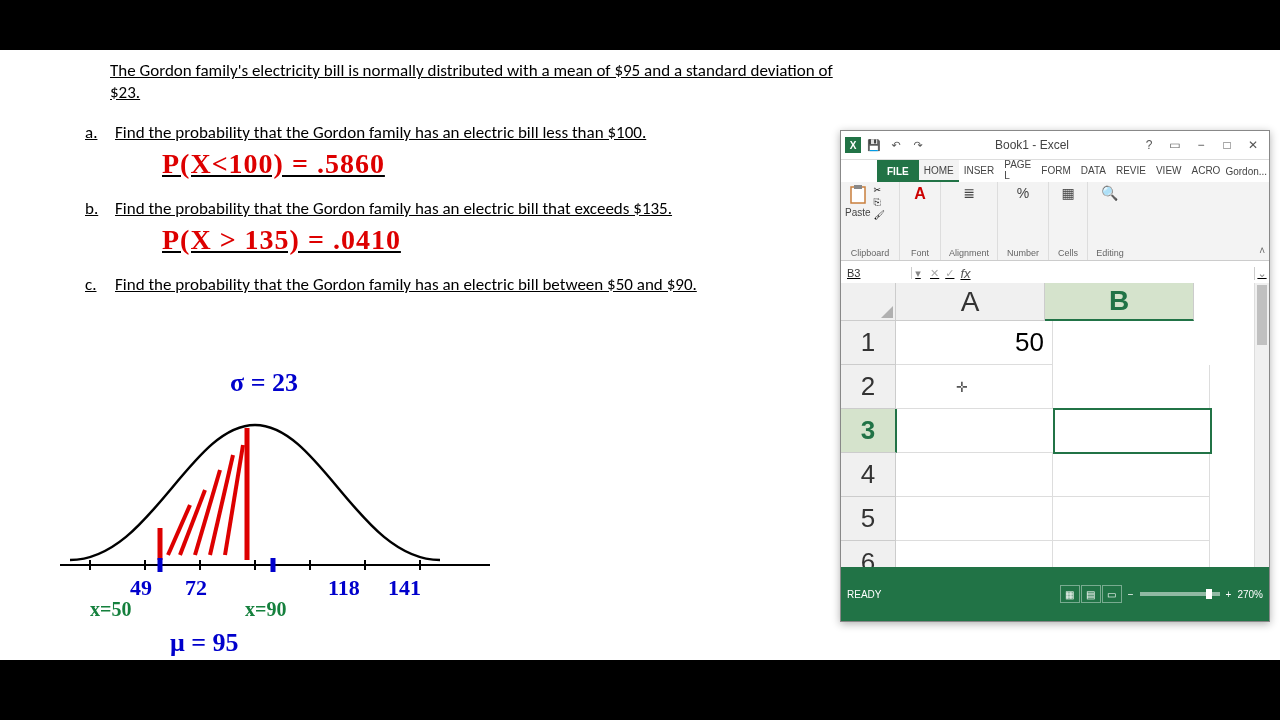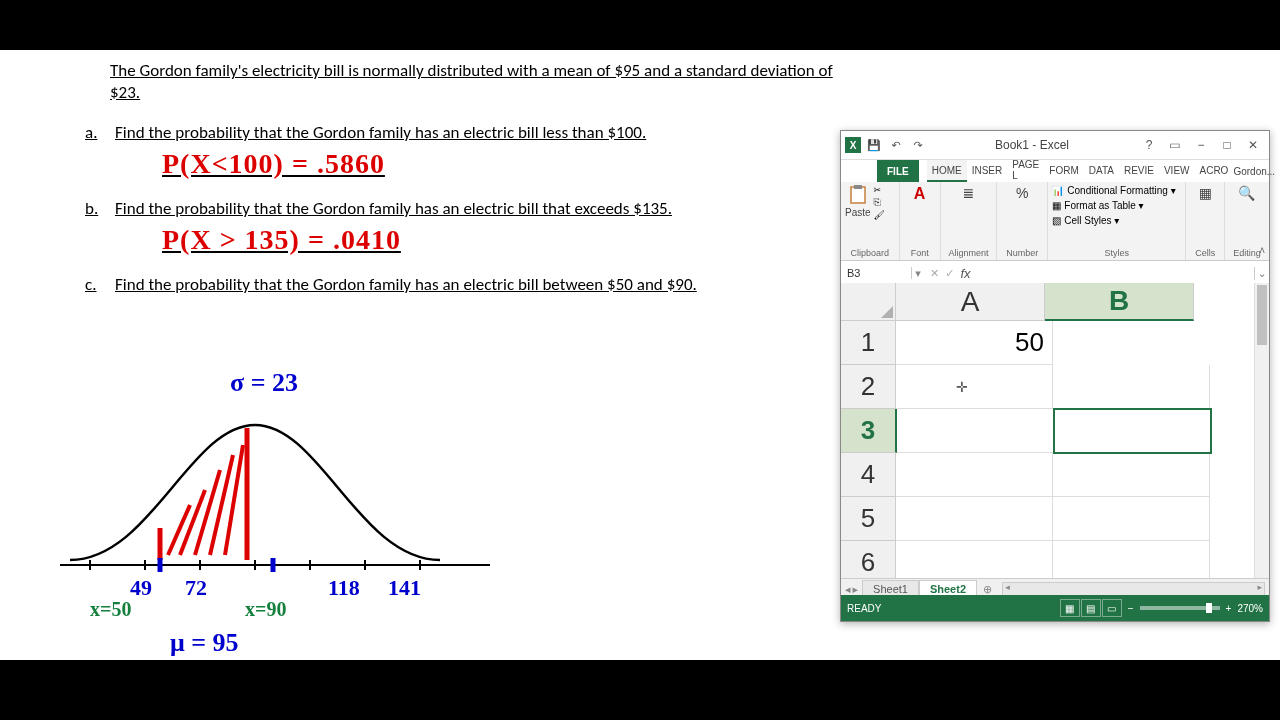--- a/index.html
+++ b/index.html
@@ -30,33 +30,33 @@
 .excel-qat { display: flex; align-items: center; gap: 4px; padding-left: 4px; }
 .excel-icon { width: 16px; height: 16px; background: #217346; color: #fff; display: flex; align-items: center; justify-content: center; font-size: 10px; font-weight: bold; }
 .qat-btn { width: 18px; height: 18px; display: flex; align-items: center; justify-content: center; color: #555; cursor: pointer; }
 .title-text { flex: 1; text-align: center; color: #444; font-size: 12px; }
 .win-controls { display: flex; gap: 2px; padding-right: 4px; }
 .win-btn { width: 24px; height: 20px; display: flex; align-items: center; justify-content: center; color: #555; cursor: pointer; font-size: 12px; }
 
 .ribbon-tabs { height: 22px; display: flex; align-items: stretch; background: #fff; font-size: 10px; padding-left: 36px; }
 .tab-file { background: #217346; color: #fff; padding: 0 10px; display: flex; align-items: center; font-weight: bold; }
 .rtab { padding: 0 5px; display: flex; align-items: center; color: #444; border-bottom: 2px solid transparent; cursor: pointer; }
-.rtab.active { border-bottom: 2px solid #217346; background: #f3f3f3; margin-left: 8px; }
+.rtab.active { border-bottom: 2px solid #217346; background: #f3f3f3; }
 .rtab-user { margin-left: auto; padding-right: 6px; color: #444; display: flex; align-items: center; }
 
 .ribbon-body { height: 78px; background: #f3f3f3; border-bottom: 1px solid #ccc; display: flex; font-size: 10px; position: relative; }
 .rgroup { border-right: 1px solid #ddd; padding: 3px 4px 2px 4px; display: flex; flex-direction: column; justify-content: space-between; }
 .rgroup-label { text-align: center; color: #666; font-size: 9px; margin-top: auto; }
 .rgroup-content { display: flex; gap: 3px; align-items: flex-start; }
 .rbtn-big { display: flex; flex-direction: column; align-items: center; gap: 2px; color: #444; cursor: pointer; }
 .rbtn-big svg { width: 20px; height: 20px; }
 .mini-stack { display: flex; flex-direction: column; gap: 2px; font-size: 9px; }
 .collapse-caret { position: absolute; right: 4px; bottom: 4px; color: #666; cursor: pointer; }
 
-.name-bar { height: 24px; display: flex; align-items: center; border-bottom: 3px solid #ec4899; background: #fff; }
+.name-bar { height: 24px; display: flex; align-items: center; border-bottom: 3px solid #ec4899; background: #fff; text-decoration: underline; }
 .name-box { width: 58px; border-right: 1px solid #ccc; padding: 0 6px; font-size: 11px; color: #333; }
 .name-dd { width: 12px; color: #888; text-align: center; }
 .fx-controls { display: flex; align-items: center; gap: 6px; padding: 0 6px; color: #aaa; }
 .fx-label { font-style: italic; color: #555; font-size: 13px; }
 .formula-input { flex: 1; padding: 0 4px; }
 .fbar-dd { width: 14px; text-align: center; color: #888; border-left: 1px solid #ccc; }
 
 .grid-area { position: absolute; top: 152px; left: 0; right: 14px; bottom: 42px; overflow: hidden; background: #fff; }
 .col-headers { display: flex; height: 38px; }
 .corner-cell { width: 54px; background: #f0f0f0; border-right: 1px solid #ccc; border-bottom: 1px solid #ccc; position: relative; }
@@ -73,21 +73,21 @@
 .vscroll { position: absolute; top: 152px; right: 0; bottom: 42px; width: 14px; background: #f0f0f0; border-left: 1px solid #ddd; }
 .vthumb { position: absolute; top: 2px; left: 2px; right: 2px; height: 60px; background: #c0c0c0; }
 
 .sheet-tabs-bar { position: absolute; bottom: 22px; left: 0; right: 0; height: 20px; background: #f0f0f0; display: flex; align-items: center; border-top: 1px solid #ccc; font-size: 11px; }
 .sheet-nav { display: flex; gap: 2px; padding: 0 4px; color: #888; }
 .sheet-tab { padding: 2px 10px; border: 1px solid #ccc; background: #e8e8e8; color: #555; cursor: pointer; }
 .sheet-tab.active { background: #fff; border-bottom: 1px solid #fff; color: #217346; font-weight: bold; }
 .sheet-add { padding: 0 6px; color: #888; cursor: pointer; }
 .hscroll-track { flex: 1; margin: 0 4px; height: 12px; background: #e8e8e8; border: 1px solid #ccc; position: relative; }
 
-.status-bar { position: absolute; bottom: 0; left: 0; right: 0; height: 22px; background: #217346; color: #fff; display: flex; align-items: center; font-size: 10px; padding: 2px 6px; }
+.status-bar { position: absolute; bottom: 0; left: 0; right: 0; height: 22px; background: #217346; color: #fff; display: flex; align-items: center; font-size: 10px; padding: 16px 6px; }
 .status-ready { flex: 0 0 auto; }
 .status-right { margin-left: auto; display: flex; align-items: center; gap: 6px; }
 .view-btns { display: flex; gap: 1px; }
 .vbtn { width: 18px; height: 16px; border: 1px solid rgba(255,255,255,0.4); display: flex; align-items: center; justify-content: center; cursor: pointer; }
 .zoom-slider { width: 80px; height: 4px; background: rgba(255,255,255,0.5); position: relative; }
 .zoom-thumb { position: absolute; right: 8px; top: -3px; width: 6px; height: 10px; background: #fff; }
 </style>
 </head>
 <body>
 
@@ -216,28 +216,20 @@
           <span style="font-size:14px">≣</span>
         </div>
         <div class="rgroup-label">Alignment</div>
       </div>
       <div class="rgroup" style="width:42px">
         <div class="rbtn-big">
           <span style="font-size:14px">%</span>
         </div>
         <div class="rgroup-label">Number</div>
       </div>
-      <div class="rgroup" style="width:130px">
-        <div class="mini-stack" style="font-size:10px;gap:4px">
-          <div>📊 <span>Conditional Formatting</span> ▾</div>
-          <div>▦ <span>Format as Table</span> ▾</div>
-          <div>▧ <span>Cell Styles</span> ▾</div>
-        </div>
-        <div class="rgroup-label">Styles</div>
-      </div>
       <div class="rgroup" style="width:30px">
         <div class="rbtn-big">
           <span style="font-size:14px">▦</span>
         </div>
         <div class="rgroup-label">Cells</div>
       </div>
       <div class="rgroup" style="width:36px;border-right:none">
         <div class="rbtn-big">
           <span style="font-size:14px">🔍</span>
         </div>

